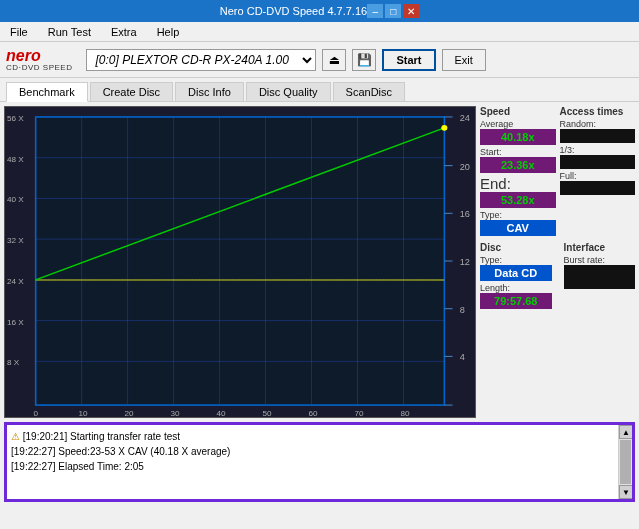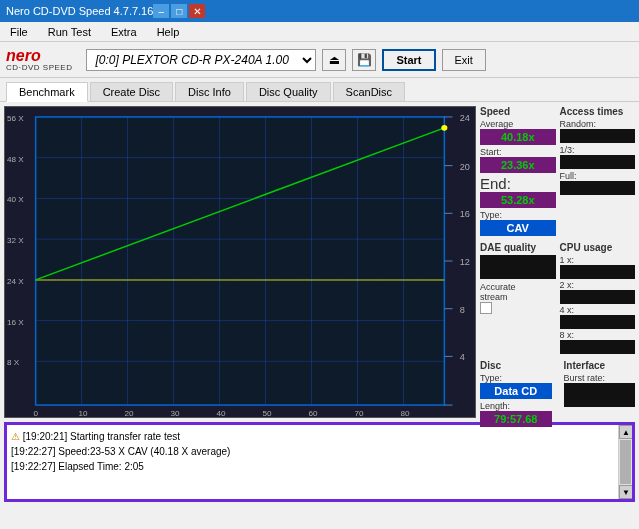--- a/index.html
+++ b/index.html
@@ -10,21 +10,21 @@
       font-family: 'Segoe UI', Tahoma, Arial, sans-serif;
       font-size: 11px;
       overflow: hidden;
     }
     
     .title-bar {
       background: #1a73c7;
       height: 22px;
       display: flex;
       align-items: center;
-      justify-content: flex-start;
+      justify-content: center;
       padding: 0 6px;
       color: white;
     }
     .title-bar-text {
       font-size: 11px;
       font-weight: normal;
     }
     .title-bar-controls {
       display: flex;
       gap: 2px;
@@ -384,40 +384,20 @@
         <div class="section-header">Access times</div>
         <div style="font-size:9px; color:#333;">Random:</div>
         <div class="black-box"></div>
         <div style="font-size:9px; color:#333; margin-top:2px;">1/3:</div>
         <div class="black-box"></div>
         <div style="font-size:9px; color:#333; margin-top:2px;">Full:</div>
         <div class="black-box"></div>
       </div>
     </div>
 
-    <div style="display:flex; gap:4px; margin-top:2px;">
-      <div style="flex:1;">
-        <div class="section-header">DAE quality</div>
-        <div class="black-box" style="height:24px;"></div>
-        <div style="margin-top:3px; font-size:9px; color:#333;">Accurate</div>
-        <div style="font-size:9px; color:#333;">stream</div>
-        <div class="small-checkbox"></div>
-      </div>
-      <div style="flex:1;">
-        <div class="section-header">CPU usage</div>
-        <div style="font-size:9px; color:#333;">1 x:</div>
-        <div class="black-box"></div>
-        <div style="font-size:9px; color:#333; margin-top:1px;">2 x:</div>
-        <div class="black-box"></div>
-        <div style="font-size:9px; color:#333; margin-top:1px;">4 x:</div>
-        <div class="black-box"></div>
-        <div style="font-size:9px; color:#333; margin-top:1px;">8 x:</div>
-        <div class="black-box"></div>
-      </div>
-    </div>
 
     <div style="display:flex; gap:12px; margin-top:2px;justify-content:space-between;">
       <div style="flex:1;">
         <div class="section-header">Disc</div>
         <div style="font-size:9px; color:#333;">Type:</div>
         <div class="panel-value blue-bg">Data CD</div>
         <div style="font-size:9px; color:#333; margin-top:2px;">Length:</div>
         <div class="panel-value">79:57.68</div>
       </div>
       <div style="flex:1;">

